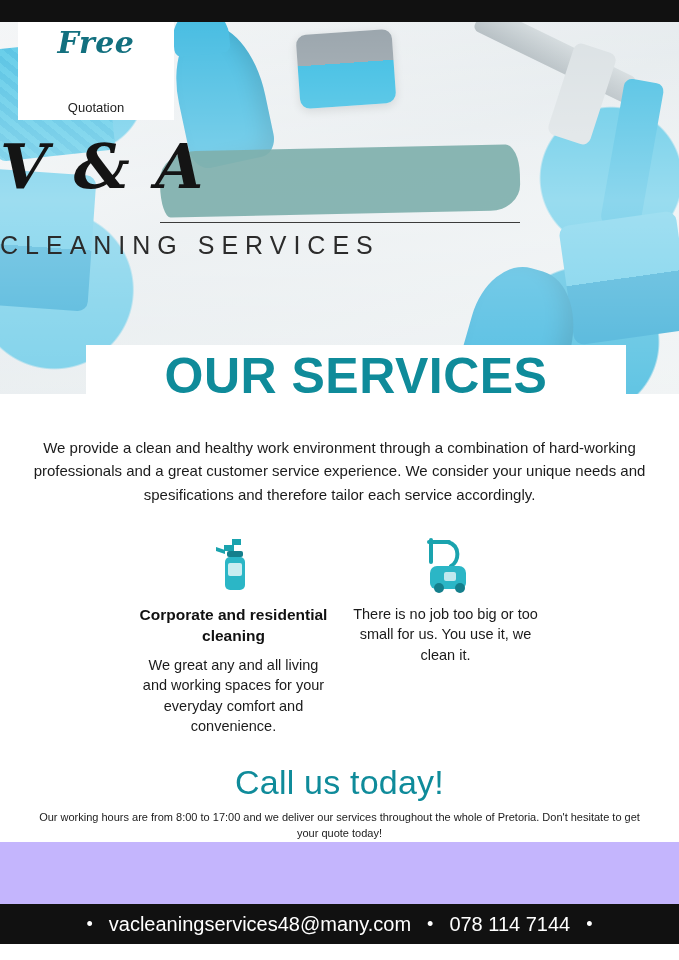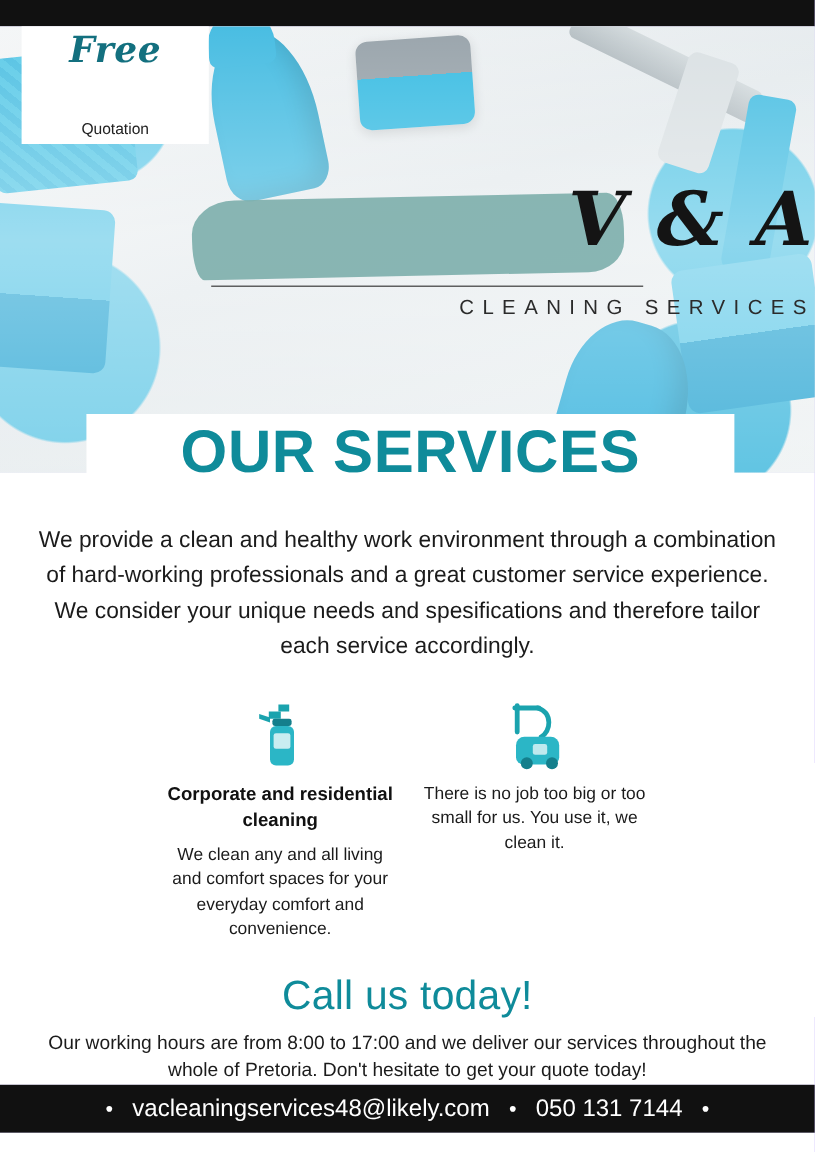--- a/index.html
+++ b/index.html
@@ -142,23 +142,22 @@
   .badge-quote {
     font-size: 13px;
     color: #222222;
     margin-top: 32px;
   }
 
   
   .logo-wrap {
     position: absolute;
     left: 0; right: 0;
-    top: 146px;
-    text-align: right;
-    padding-left: 33px;
+    top: 130px;
+    text-align: left;
   }
   .brush-stroke {
     position: absolute;
     left: 50%;
     top: 18px;
     transform: translateX(-50%) rotate(-1.2deg);
     width: 360px;
     height: 66px;
     background: #7fb0ac;
     border-radius: 36px 14px 30px 10px / 28px 30px 26px 32px;
@@ -176,29 +175,29 @@
   }
   .logo-rule {
     position: relative;
     margin: 18px auto 8px;
     width: 360px;
     height: 1px;
     background: #3b3b3b;
   }
   .logo-sub {
     position: relative;
-    font-size: 17px;
+    font-size: 25px;
     letter-spacing: 7px;
     color: #2b2b2b;
   }
 
   
   .banner {
     position: absolute;
-    left: 72px;
+    left: 86px;
     top: 345px;
     width: 540px;
     height: 62px;
     background: #ffffff;
     display: flex;
     align-items: center;
     justify-content: center;
     box-shadow: 0 1px 0 rgba(0,0,0,0.03);
   }
   .banner-title {
@@ -222,21 +221,21 @@
   .headline {
     font-size: 24px;
     font-weight: bold;
     color: #111111;
     margin: 0 0 14px;
     letter-spacing: 0.2px;
   }
   .intro {
     margin: 0 auto;
     width: 630px;
-    font-size: 19px;
+    font-size: 15px;
     line-height: 1.55;
     color: #1b1b1b;
   }
 
   
   .cols {
     display: flex;
     justify-content: center;
     margin-top: 26px;
     padding: 0 14px;
@@ -270,21 +269,21 @@
   .cta {
     margin-top: 26px;
     font-size: 34px;
     font-weight: normal;
     color: #0f8b9a;
     letter-spacing: 0.2px;
   }
   .hours {
     margin: 8px auto 0;
     width: 620px;
-    font-size: 16px;
+    font-size: 11px;
     line-height: 1.45;
     color: #1b1b1b;
   }
 
   
   .footer {
     position: absolute;
     left: 0;
     bottom: 16px;
     width: 679px;
@@ -352,21 +351,21 @@
           <svg width="44" height="58" viewBox="0 0 44 58" aria-hidden="true">
             <path d="M20 3 h9 v6 h-9 z" fill="#1aa3ae"></path>
             <path d="M12 9 h10 v6 h-10 z" fill="#1aa3ae"></path>
             <path d="M4 11 l9 3 v4 l-9 -3 z" fill="#1aa3ae"></path>
             <rect x="15" y="15" width="16" height="6" rx="2" fill="#147f8c"></rect>
             <rect x="13" y="21" width="20" height="33" rx="5" fill="#2bb6c6"></rect>
             <rect x="16" y="27" width="14" height="13" rx="2" fill="#ffffff" opacity="0.75"></rect>
           </svg>
         </div>
         <div class="col-title">Corporate and residential cleaning</div>
-        <div class="col-text">We clean any and all living and comfort spaces for your everyday comfort and convenience.</div>
+        <div class="col-text">We great any and all living and working spaces for your everyday comfort and convenience.</div>
       </div>
 
       <div class="col">
         <div class="col-icon">
           <svg width="62" height="58" viewBox="0 0 62 58" aria-hidden="true">
             <path d="M14 6 h20" stroke="#1aa3ae" stroke-width="4" fill="none" stroke-linecap="round"></path>
             <path d="M33 6 C46 10 44 26 36 30" stroke="#1aa3ae" stroke-width="4" fill="none" stroke-linecap="round"></path>
             <rect x="14" y="2" width="4" height="26" rx="2" fill="#1aa3ae"></rect>
             <path d="M22 30 h22 a7 7 0 0 1 7 7 v10 a6 6 0 0 1 -6 6 h-24 a6 6 0 0 1 -6 -6 v-10 a7 7 0 0 1 7 -7 z" fill="#2bb6c6"></path>
             <circle cx="24" cy="52" r="5" fill="#147f8c"></circle>
@@ -379,21 +378,21 @@
 
 
     </div>
 
     <div class="cta">Call us today!</div>
     <p class="hours">Our working hours are from 8:00 to 17:00 and we deliver our services throughout the whole of Pretoria. Don't hesitate to get your quote today!</p>
   </div>
 
   <div class="footer">
     <span class="dot">•</span>
-    <span>vacleaningservices48@likely.com</span>
+    <span>vacleaningservices48@many.com</span>
     <span class="dot">•</span>
-    <span>050 131 7144</span>
+    <span>078 114 7144</span>
     <span class="dot">•</span>
   </div>
 
   <div class="footer-bottom"></div>
 
 </div>
 
 </body></html>

